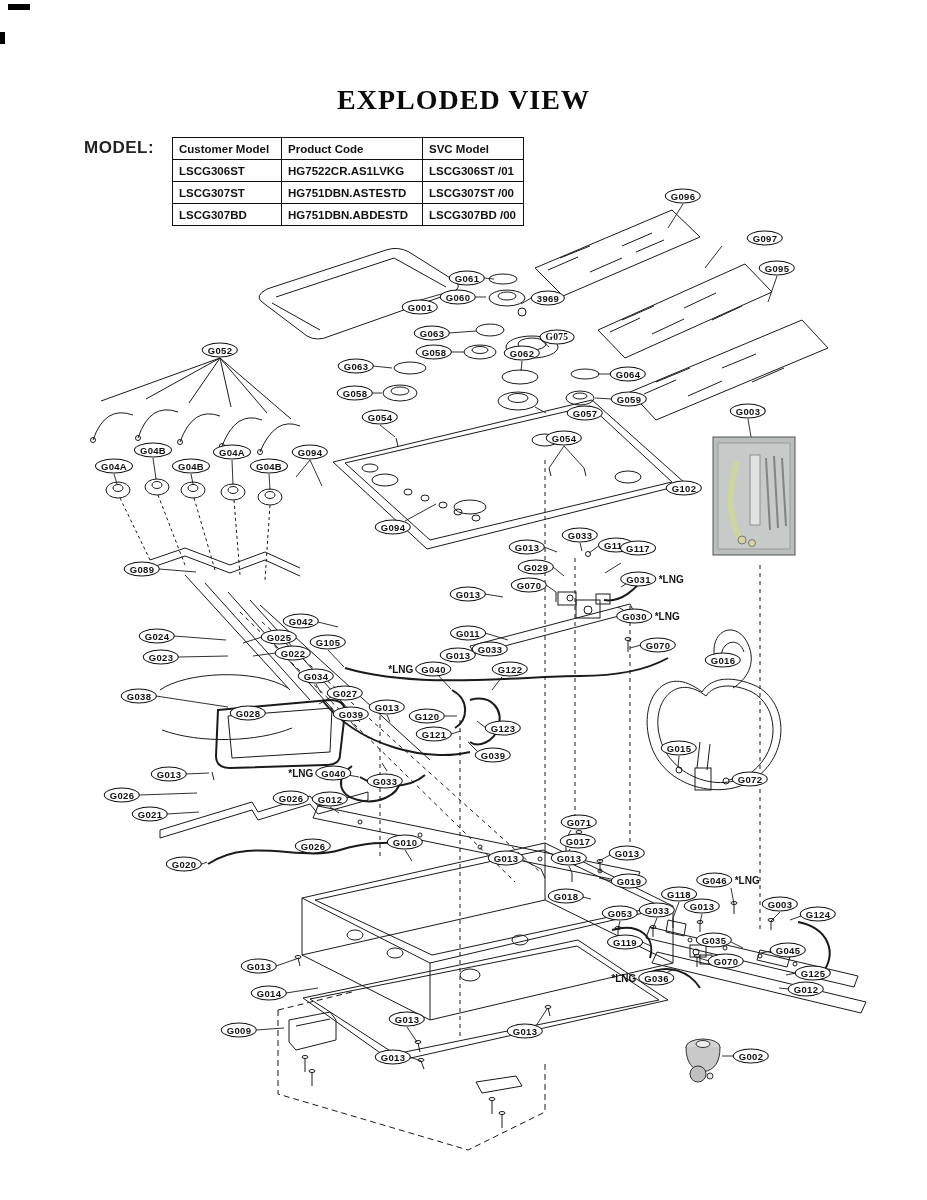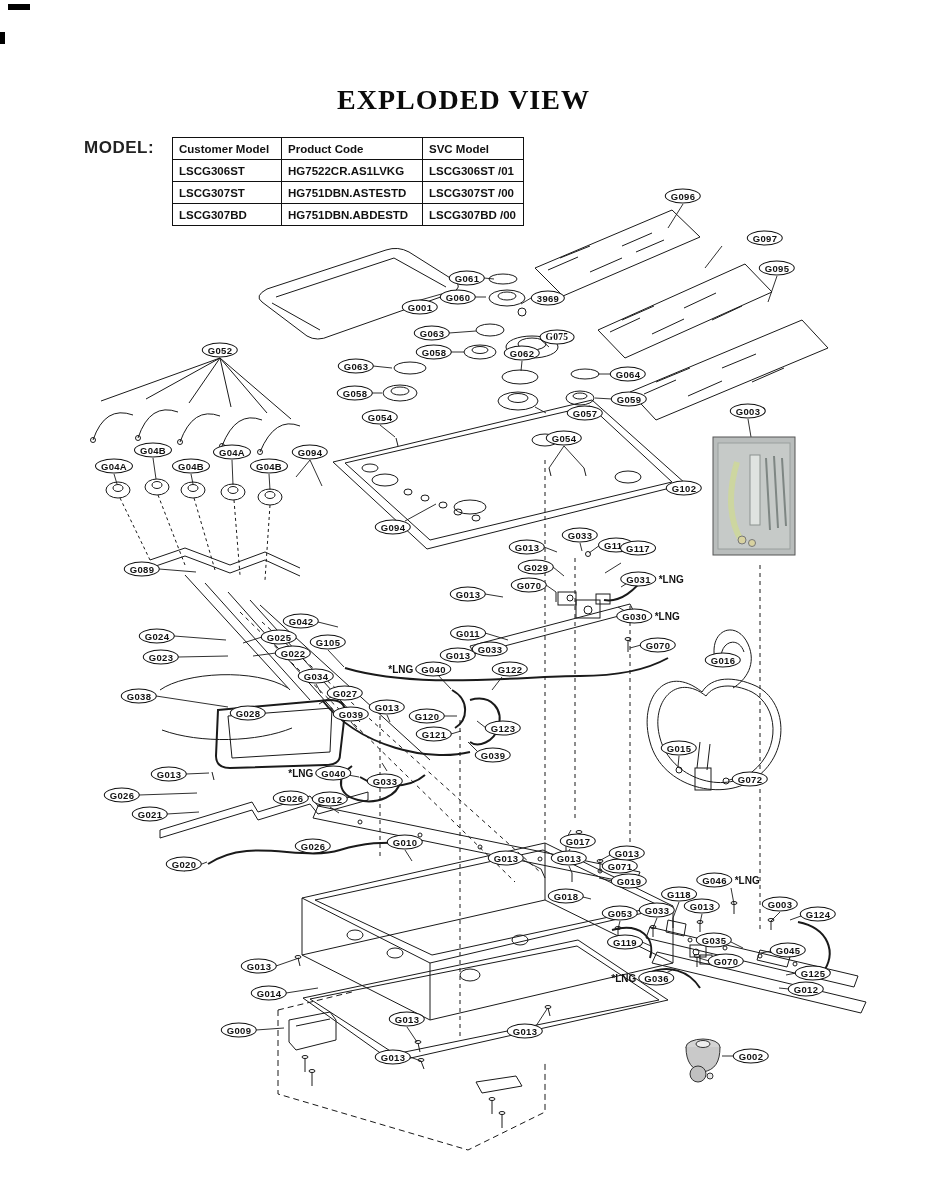--- a/index.html
+++ b/index.html
@@ -485,21 +485,21 @@
         </div>
         <div class="part-label" style="left: 313px; top: 846px;">
           <span class="oval">G026</span>
         </div>
         <div class="part-label" style="left: 405px; top: 842px; text-align: right;">
           <span class="oval">G010</span>
         </div>
         <div class="part-label" style="left: 184px; top: 864px;">
           <span class="oval">G020</span>
         </div>
-        <div class="part-label" style="left: 579px; top: 866px; margin-left: 41px;">
+        <div class="part-label" style="left: 579px; top: 822px;">
           <span class="oval">G071</span>
         </div>
         <div class="part-label" style="left: 578px; top: 841px;">
           <span class="oval">G017</span>
         </div>
         <div class="part-label" style="left: 506px; top: 858px;">
           <span class="oval">G013</span>
         </div>
         <div class="part-label" style="left: 569px; top: 858px;">
           <span class="oval">G013</span>

